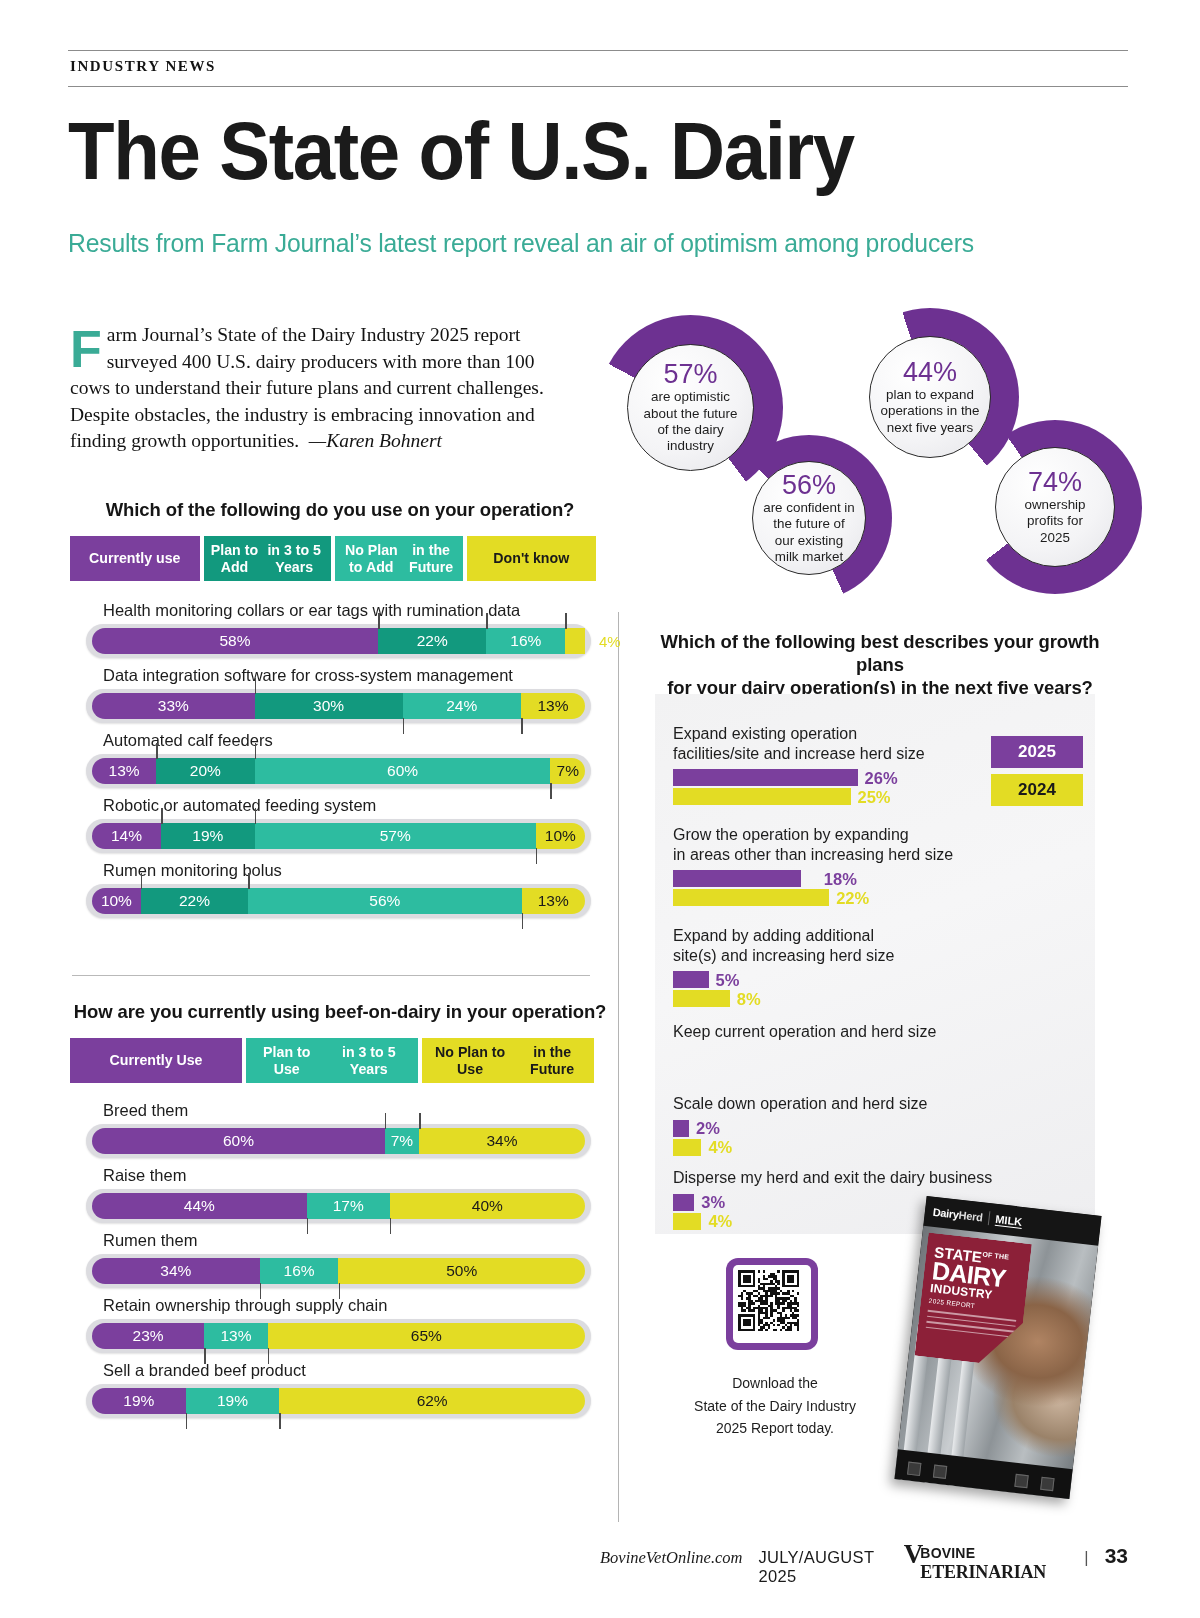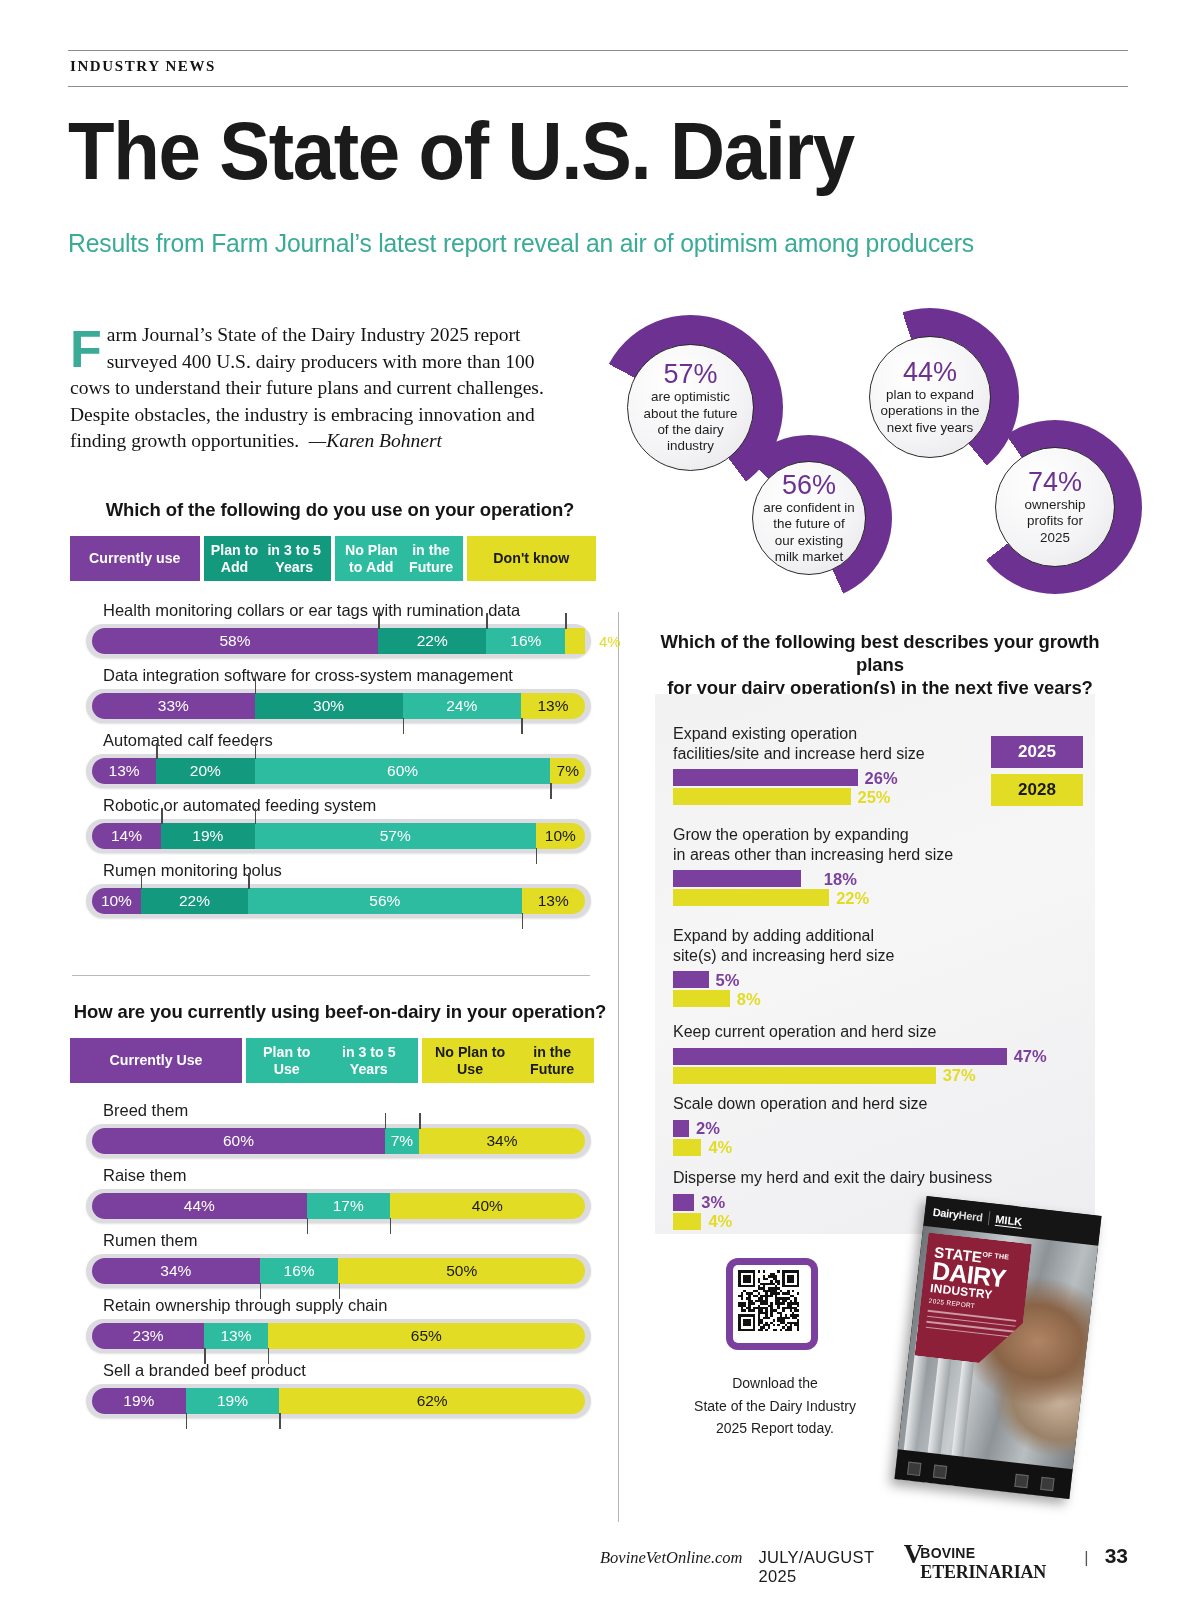--- a/index.html
+++ b/index.html
@@ -446,28 +446,20 @@
             </div>
             <div class="gbar" style="width: 56.8px; background: rgb(227, 220, 36); margin-bottom: 2px;">
               <span class="glab" style="color: rgb(227, 220, 36);">8%</span>
             </div>
           </div>
         </div>
         <div class="gr-group" style="top: 328px;">
           <div class="gr-label">
             <div>Keep current operation and herd size</div>
           </div>
-          <div style="margin-top: 6px;">
-            <div class="gbar" style="width: 333.7px; background: rgb(123, 63, 157); margin-bottom: 2px;">
-              <span class="glab" style="color: rgb(123, 63, 157);">47%</span>
-            </div>
-            <div class="gbar" style="width: 262.7px; background: rgb(227, 220, 36); margin-bottom: 2px;">
-              <span class="glab" style="color: rgb(227, 220, 36);">37%</span>
-            </div>
-          </div>
         </div>
         <div class="gr-group" style="top: 400px;">
           <div class="gr-label">
             <div>Scale down operation and herd size</div>
           </div>
           <div style="margin-top: 6px;">
             <div class="gbar" style="width: 16px; background: rgb(123, 63, 157); margin-bottom: 2px;">
               <span class="glab" style="color: rgb(123, 63, 157);">2%</span>
             </div>
             <div class="gbar" style="width: 28.4px; background: rgb(227, 220, 36); margin-bottom: 2px;">
@@ -484,21 +476,21 @@
               <span class="glab" style="color: rgb(123, 63, 157);">3%</span>
             </div>
             <div class="gbar" style="width: 28.4px; background: rgb(227, 220, 36); margin-bottom: 2px;">
               <span class="glab" style="color: rgb(227, 220, 36);">4%</span>
             </div>
           </div>
         </div>
       </div>
     <div class="gr-legend" id="q3-legend" style="left:336px; top:42px;">
         <div class="lchip" style="background: rgb(123, 63, 157); color: rgb(255, 255, 255);">2025</div>
-        <div class="lchip" style="background: rgb(227, 220, 36); color: rgb(26, 26, 26);">2028</div>
+        <div class="lchip" style="background: rgb(227, 220, 36); color: rgb(26, 26, 26);">2024</div>
       </div>
   </div>
 
   <div id="qr">
     <div class="qr-inner" id="qr-inner">
         <div style="position: absolute; inset: 0px;">
           <div style="position: absolute; left: 7%; top: 7%; width: 3.12%; height: 3.12%; background: rgb(17, 17, 17);"></div>
           <div style="position: absolute; left: 10.12%; top: 7%; width: 3.12%; height: 3.12%; background: rgb(17, 17, 17);"></div>
           <div style="position: absolute; left: 13.24%; top: 7%; width: 3.12%; height: 3.12%; background: rgb(17, 17, 17);"></div>
           <div style="position: absolute; left: 16.36%; top: 7%; width: 3.12%; height: 3.12%; background: rgb(17, 17, 17);"></div>

